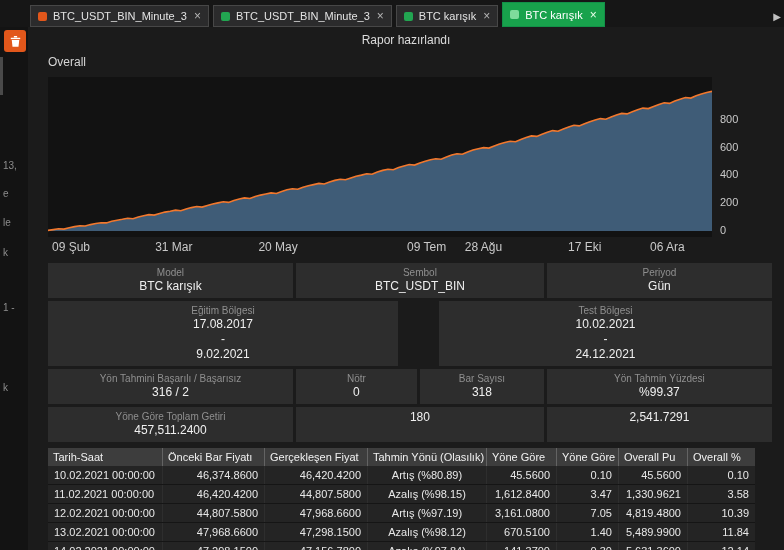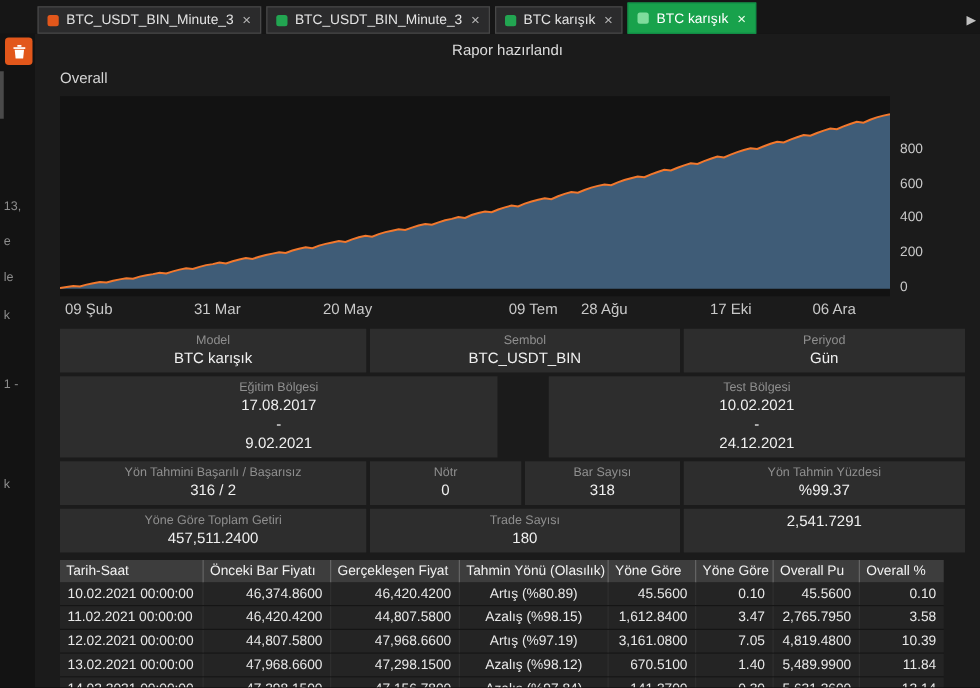--- a/index.html
+++ b/index.html
@@ -180,21 +180,20 @@
             <div class="slabel">Yön Tahmin Yüzdesi</div>
             <div class="svalue">%99.37</div>
           </div>
         </div>
         <div class="sband band3">
           <div class="scell">
             <div class="slabel">Yöne Göre Toplam Getiri</div>
             <div class="svalue">457,511.2400</div>
           </div>
           <div class="scell">
-            <div class="slabel">Trade Sayısı</div>
             <div class="svalue">180</div>
           </div>
           <div class="scell">
             <div class="svalue">2,541.7291</div>
           </div>
         </div>
       </div>
 
     <div class="tablewrap">
       <div class="tgrid thead">
@@ -218,21 +217,21 @@
             <div class="td r">45.5600</div>
             <div class="td r">0.10</div>
           </div>
           <div class="tgrid tr">
             <div class="td l">11.02.2021 00:00:00</div>
             <div class="td r">46,420.4200</div>
             <div class="td r">44,807.5800</div>
             <div class="td c">Azalış (%98.15)</div>
             <div class="td r">1,612.8400</div>
             <div class="td r">3.47</div>
-            <div class="td r">2,765.7950</div>
+            <div class="td r">1,330.9621</div>
             <div class="td r">3.58</div>
           </div>
           <div class="tgrid tr">
             <div class="td l">12.02.2021 00:00:00</div>
             <div class="td r">44,807.5800</div>
             <div class="td r">47,968.6600</div>
             <div class="td c">Artış (%97.19)</div>
             <div class="td r">3,161.0800</div>
             <div class="td r">7.05</div>
             <div class="td r">4,819.4800</div>

